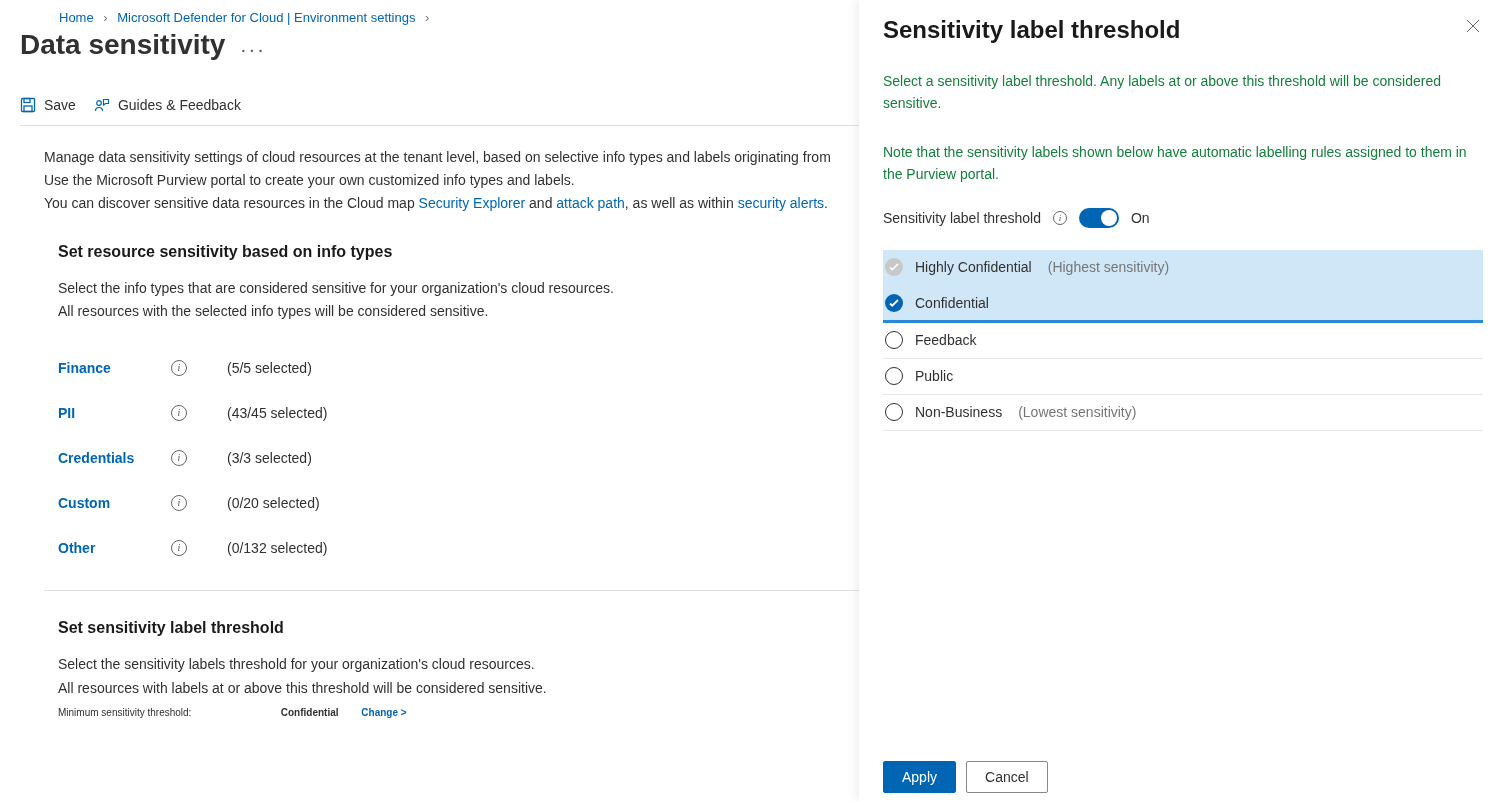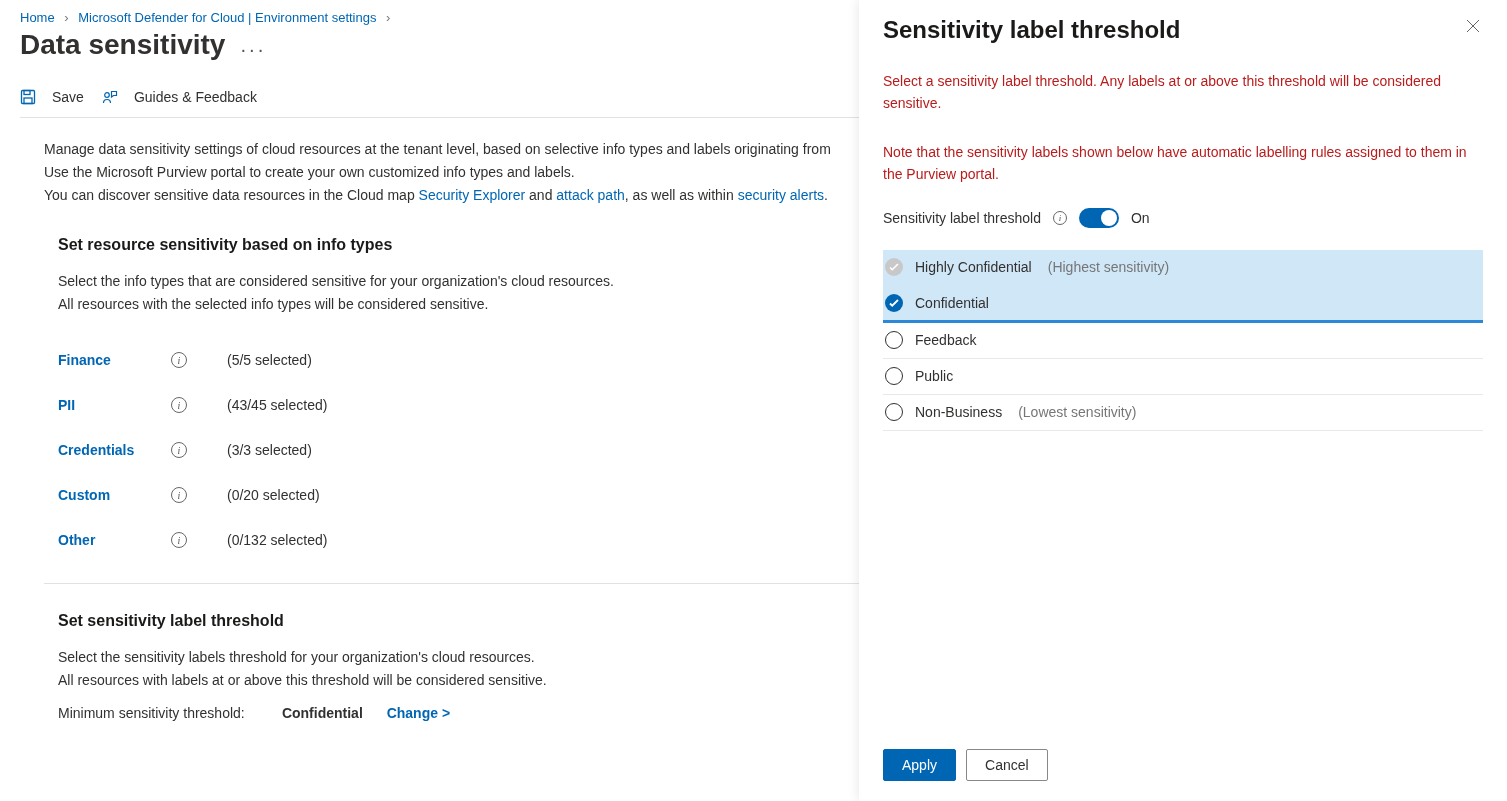--- a/index.html
+++ b/index.html
@@ -2,77 +2,77 @@
 <html><head>
 <meta charset="utf-8">
 <style>
   * { box-sizing: border-box; }
   html, body { margin:0; padding:0; font-family: "Segoe UI", "Segoe UI Web", Arial, sans-serif; color:#323130; }
   body { width:1507px; height:801px; overflow:hidden; position:relative; background:#fff; }
 
   
   .page { position:absolute; left:0; top:0; bottom:0; right:0; }
 
-  .breadcrumb { font-size:13px; padding:10px 16px 0 20px; color:#323130; }
+  .breadcrumb { font-size:13px; padding:10px 16px 0 20px; color:#323130;margin-left:39px; }
   .breadcrumb .crumb { color:#0066b4; cursor:pointer; }
   .breadcrumb .sep { color:#777; margin:0 6px; font-size:13px; font-weight:400;}
   
-  h1.page-title { font-size:28px; font-weight:600; margin:4px 0 0 20px; display:inline-block; }
+  h1.page-title { font-size:28px; font-weight:600; margin:4px 0 8px 20px; display:inline-block; }
   .more-dots { display:inline-block; margin-left:10px; font-size:20px; letter-spacing:2px; color:#555; cursor:pointer; vertical-align:middle; }
 
   .toolbar { margin:28px 0 0 20px; display:flex; gap:18px; align-items:center; font-size:14px; padding-bottom:12px;}
-  .toolbar .tbtn { display:flex; align-items:center; gap:16px; cursor:pointer; color:#323130; }
+  .toolbar .tbtn { display:flex; align-items:center; gap:8px; cursor:pointer; color:#323130; }
   .icon-svg { width:16px; height:16px; display:inline-block; }
   .toolbar svg { color:#0066b4; }
 
   .divider-full { height:1px; background:#e1e1e1; margin:0 0 0 20px;}
 
   .body-text { font-size:14px; margin:20px 0 0 44px; line-height:1.65; color:#323130; max-width:1000px;}
   .link { color:#0066b4; cursor:pointer; }
 
   .section-heading { font-size:16px; font-weight:600; margin:28px 0 0 58px; color:#1b1a19;}
   .section-sub { font-size:14px; margin:16px 0 0 58px; line-height:1.65;}
 
   .info-types { margin:22px 0 0 58px; }
   .it-row { display:flex; align-items:center; height:45px; font-size:14px;}
   .it-label { width:113px; color:#0066b4; font-weight:600; cursor:pointer;}
   .it-info { width:56px; display:flex; align-items:center;}
   .it-count { color:#323130;}
   .info-circle { width:16px; height:16px; border:1px solid #666; border-radius:50%; display:flex; align-items:center; justify-content:center; font-size:10px; font-style:italic; font-family:Georgia, serif; color:#555; cursor:default;}
   .below-divider { height:1px; background:#e1e1e1; margin:20px 0 0 44px;}
 
-  .thresh-line { margin:13px 0 0 58px; font-size:14px;}
+  .thresh-line { margin:7px 0 0 58px; font-size:10px;}
   .thresh-line .k { display:inline-block; width:220px;}
   .thresh-line .v { display:inline-block; font-weight:600; margin-right:20px;}
   .change-link { color:#0066b4; font-weight:600; cursor:pointer;}
 
   
   .panel { position:absolute; right:0; top:0; bottom:0; width:648px; background:#fff; box-shadow:-2px 0 10px rgba(0,0,0,0.08); display:flex; flex-direction:column;}
   .panel-header { display:flex; align-items:flex-start; justify-content:space-between; padding:16px 24px 0 24px;}
   .panel-title { font-size:24px; font-weight:600; color:#1b1a19;}
   .close-btn { width:20px; height:20px; cursor:pointer; color:#666; display:flex; align-items:center; justify-content:center;}
   .close-btn svg { width:14px; height:14px;}
   .panel-body { padding:0 24px; flex:1; overflow:auto;}
-  .panel-text { font-size:14px; line-height:1.6; color:#b91c1c; margin-top:26px;}
+  .panel-text { font-size:14px; line-height:1.6; color:#15803d; margin-top:26px;}
   .toggle-row { display:flex; align-items:center; gap:12px; margin-top:22px; font-size:14px;}
   .toggle { width:40px; height:20px; border-radius:10px; background:#0066b4; position:relative; cursor:pointer; }
   .toggle .knob { position:absolute; right:2px; top:2px; width:16px; height:16px; border-radius:50%; background:#fff;}
   .toggle-state { font-size:14px;}
 
   .label-list { margin-top:22px;}
   .label-row { display:flex; align-items:center; gap:12px; height:36px; border-bottom:1px solid #e8e8e8; padding:8px 2px; cursor:pointer; font-size:14px;}
   .label-row .hint { color:#767676; font-size:14px; margin-left:4px; }
   .label-row.selected-zone { background:#d0e7f8; border-bottom:1px solid #d0e7f8;}
   .label-row.active-sel { background:#d0e7f8; border-bottom:3px solid #2b88d8; height:37px;}
   .radio { width:18px; height:18px; border:1px solid #323130; border-radius:50%; display:flex; align-items:center; justify-content:center; flex:0 0 18px;}
   .radio.disabled-check { border:0; }
   .radio.disabled-check svg { width:18px; height:18px; color:#c8c8c8;}
   .radio.checked svg { width:18px; height:18px; color:#0066b4;}
   .radio.checked { border:0;}
-  .panel-footer { padding:16px 24px 20px 24px; display:flex; gap:10px;}
+  .panel-footer { padding:16px 24px 8px 24px; display:flex; gap:10px;}
   .btn { height:32px; padding:0 18px; font-size:14px; border-radius:2px; cursor:pointer; display:flex; align-items:center; font-family:inherit;}
   .btn-primary { background:#0066b4; color:#fff; border:1px solid #0066b4;}
   .btn-secondary { background:#fff; color:#323130; border:1px solid #8a8886;}
 </style>
 </head>
 <body>
 
 <div class="page">
 
   <div class="breadcrumb">

